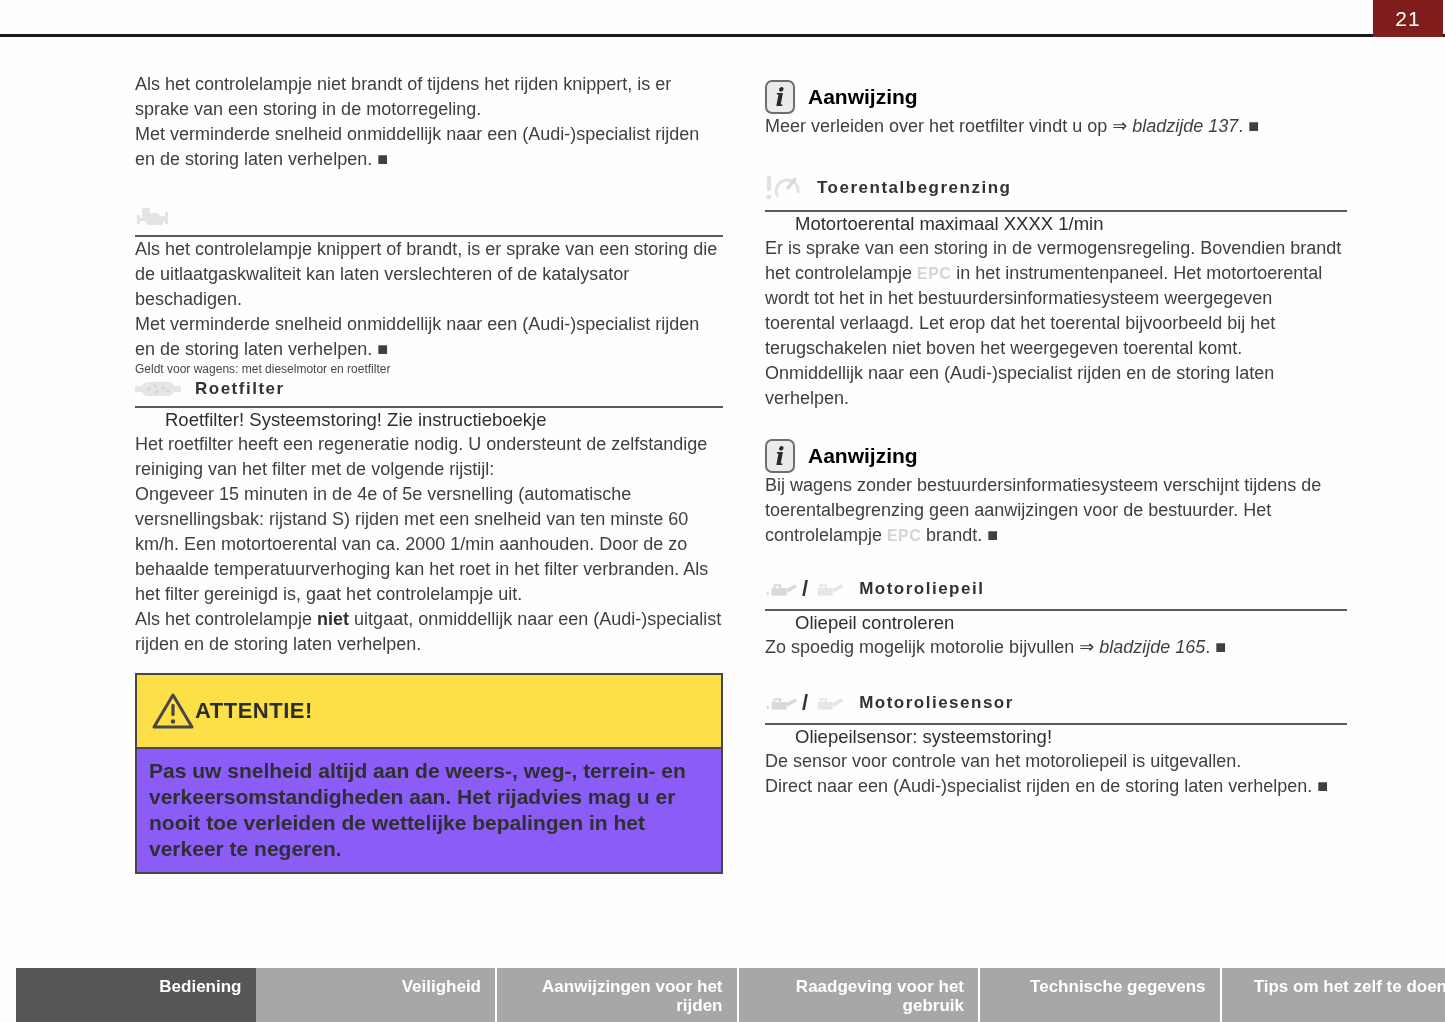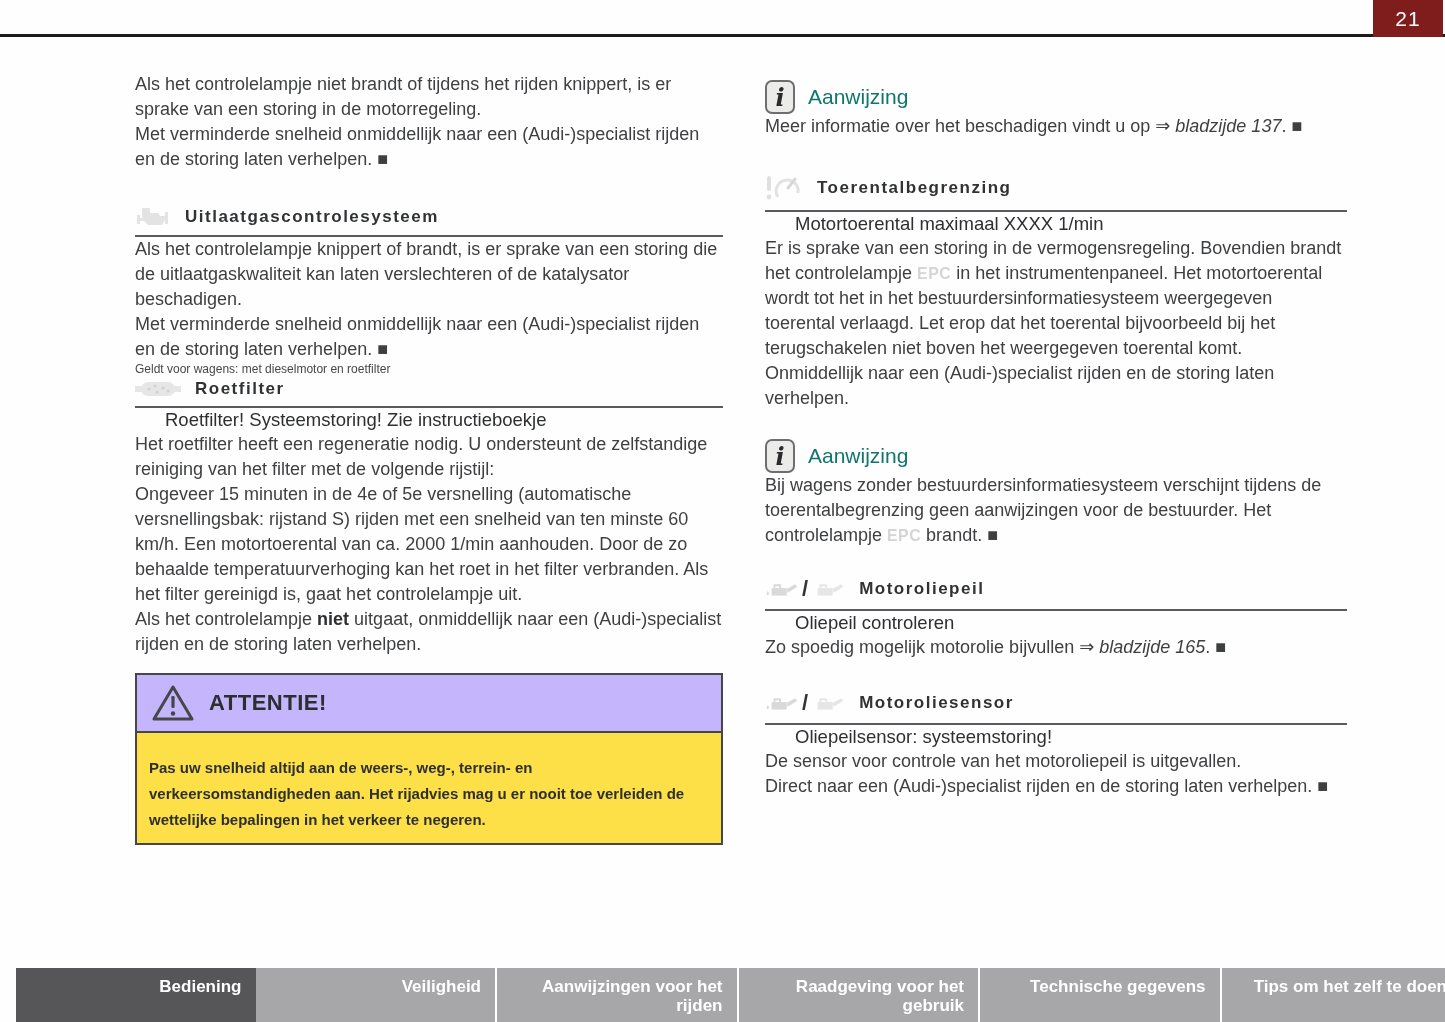--- a/index.html
+++ b/index.html
@@ -35,39 +35,39 @@
     font-size:17px; font-weight:bold; letter-spacing:1.5px; color:#303234;
   }
   .sec-icon { display:inline-flex; align-items:center; flex:0 0 auto; }
   .oil-icons { display:inline-flex; align-items:center; gap:2px; }
   .oil-slash { font-size:22px; font-weight:bold; color:#333436; margin:0 1px; }
   
   .subhead { margin:0 0 0 30px; font-size:18.5px; font-weight:normal; color:#2e2f31; line-height:24px; }
   .applies-note { margin:0; font-size:12px; color:#46474a; }
   
   .note-header { display:flex; align-items:center; gap:13px; }
-  .note-title { font-size:21px; font-weight:normal; color:#0f766e; }
+  .note-title { font-size:21px; font-weight:bold; color:#000000; }
   .info-icon {
     width:30px; height:34px; border:2px solid #6e6e70; border-radius:7px;
     background:#ebebea; display:inline-flex; align-items:center; justify-content:center;
     font-family:"DejaVu Serif","Liberation Serif",serif; font-style:italic; font-weight:bold;
     font-size:24px; color:#2a2a2c; box-sizing:border-box;
   }
   .ref-italic { font-style:italic; }
   .epc { color:#d5d5d5; font-weight:bold; font-size:0.88em; letter-spacing:0.5px; }
   .bold-inline { font-weight:bold; color:#2e2f31; }
   
   .attention { border:2px solid #47474a; margin-top:16px; }
   .attention-header {
-    background:#c4b5fd; border-bottom:2px solid #47474a;
-    display:flex; align-items:center; gap:14px; padding:9px 14px;
+    background:#fde047; border-bottom:2px solid #47474a;
+    display:flex; align-items:center; padding:17px 14px;
   }
   .attention-title { font-size:22px; font-weight:bold; color:#2d2e30; letter-spacing:0.5px; }
   .attention-body {
-    background:#fde047; padding:22px 12px 10px; font-size:15px; font-weight:bold;
+    background:#8b5cf6; padding:9px 12px 10px; font-size:21px; font-weight:bold;
     line-height:26px; color:#2e2f31;
   }
   
   .footer { position:absolute; left:16px; bottom:0; width:100%; height:54px; display:flex; }
   .ftab {
     flex:1 1 0; background:#a7a7a9; color:#ffffff; font-weight:bold; font-size:17px;
     line-height:19px; display:flex; justify-content:flex-end; align-items:flex-start;
     padding:9px 14px 0; text-align:right; box-sizing:border-box;
   }
   .ftab.sep { border-left:2px solid #ffffff; }
@@ -87,21 +87,20 @@
 
     <p class="body">Als het controlelampje niet brandt of tijdens het rijden knippert, is er sprake van een storing in de motorregeling.</p>
     <p class="body sp8">Met verminderde snelheid onmiddellijk naar een (Audi-)specialist rijden en de storing laten verhelpen. ■</p>
 
     <div class="sec-header sp34">
       <span class="sec-icon">
         <svg width="36" height="22" viewBox="0 0 36 22">
           <path d="M7 7 L7 2 L15 2 L15 7 L23 7 L25 10 L30 10 L30 6 L33 6 L33 18 L30 18 L30 14 L27 19 L13 19 L9 15 L5 15 L5 18 L2 18 L2 9 L5 9 L5 12 L7 12 Z" fill="#e3e3e3"></path>
         </svg>
       </span>
-      <span class="sec-title">Uitlaatgascontrolesysteem</span>
     </div>
     <p class="body sp24">Als het controlelampje knippert of brandt, is er sprake van een storing die de uitlaatgaskwaliteit kan laten verslechteren of de katalysator beschadigen.</p>
     <p class="body sp8">Met verminderde snelheid onmiddellijk naar een (Audi-)specialist rijden en de storing laten verhelpen. ■</p>
 
     <p class="applies-note sp28">Geldt voor wagens: met dieselmotor en roetfilter</p>
     <div class="sec-header" style="margin-top:3px;">
       <span class="sec-icon">
         <svg width="46" height="18" viewBox="0 0 46 18">
           <rect x="0" y="6" width="7" height="6" fill="#e6e6e6"></rect>
           <rect x="39" y="6" width="7" height="6" fill="#e6e6e6"></rect>
@@ -134,21 +133,21 @@
       <div class="attention-body">Pas uw snelheid altijd aan de weers-, weg-, terrein- en verkeersomstandigheden aan. Het rijadvies mag u er nooit toe verleiden de wettelijke bepalingen in het verkeer te negeren.</div>
     </div>
   </div>
 
   <div class="col col-right">
 
     <div class="note-header" style="margin-top:8px;">
       <span class="info-icon">i</span>
       <span class="note-title">Aanwijzing</span>
     </div>
-    <p class="body sp8"><span>Meer informatie over het beschadigen vindt u op ⇒ </span><span class="ref-italic">bladzijde 137</span><span>. ■</span></p>
+    <p class="body sp8"><span>Meer verleiden over het roetfilter vindt u op ⇒ </span><span class="ref-italic">bladzijde 137</span><span>. ■</span></p>
 
     <div class="sec-header sp34">
       <span class="sec-icon">
         <svg width="38" height="30" viewBox="0 0 38 30">
           <rect x="2" y="3" width="4" height="15" rx="2" fill="#e0e0e0"></rect>
           <circle cx="4" cy="24" r="2.4" fill="#e0e0e0"></circle>
           <path d="M13 24 A11 11 0 1 1 33 20" fill="none" stroke="#e2e2e2" stroke-width="3"></path>
           <line x1="23" y1="15" x2="30" y2="6" stroke="#d8d8d8" stroke-width="3" stroke-linecap="round"></line>
         </svg>
       </span>

